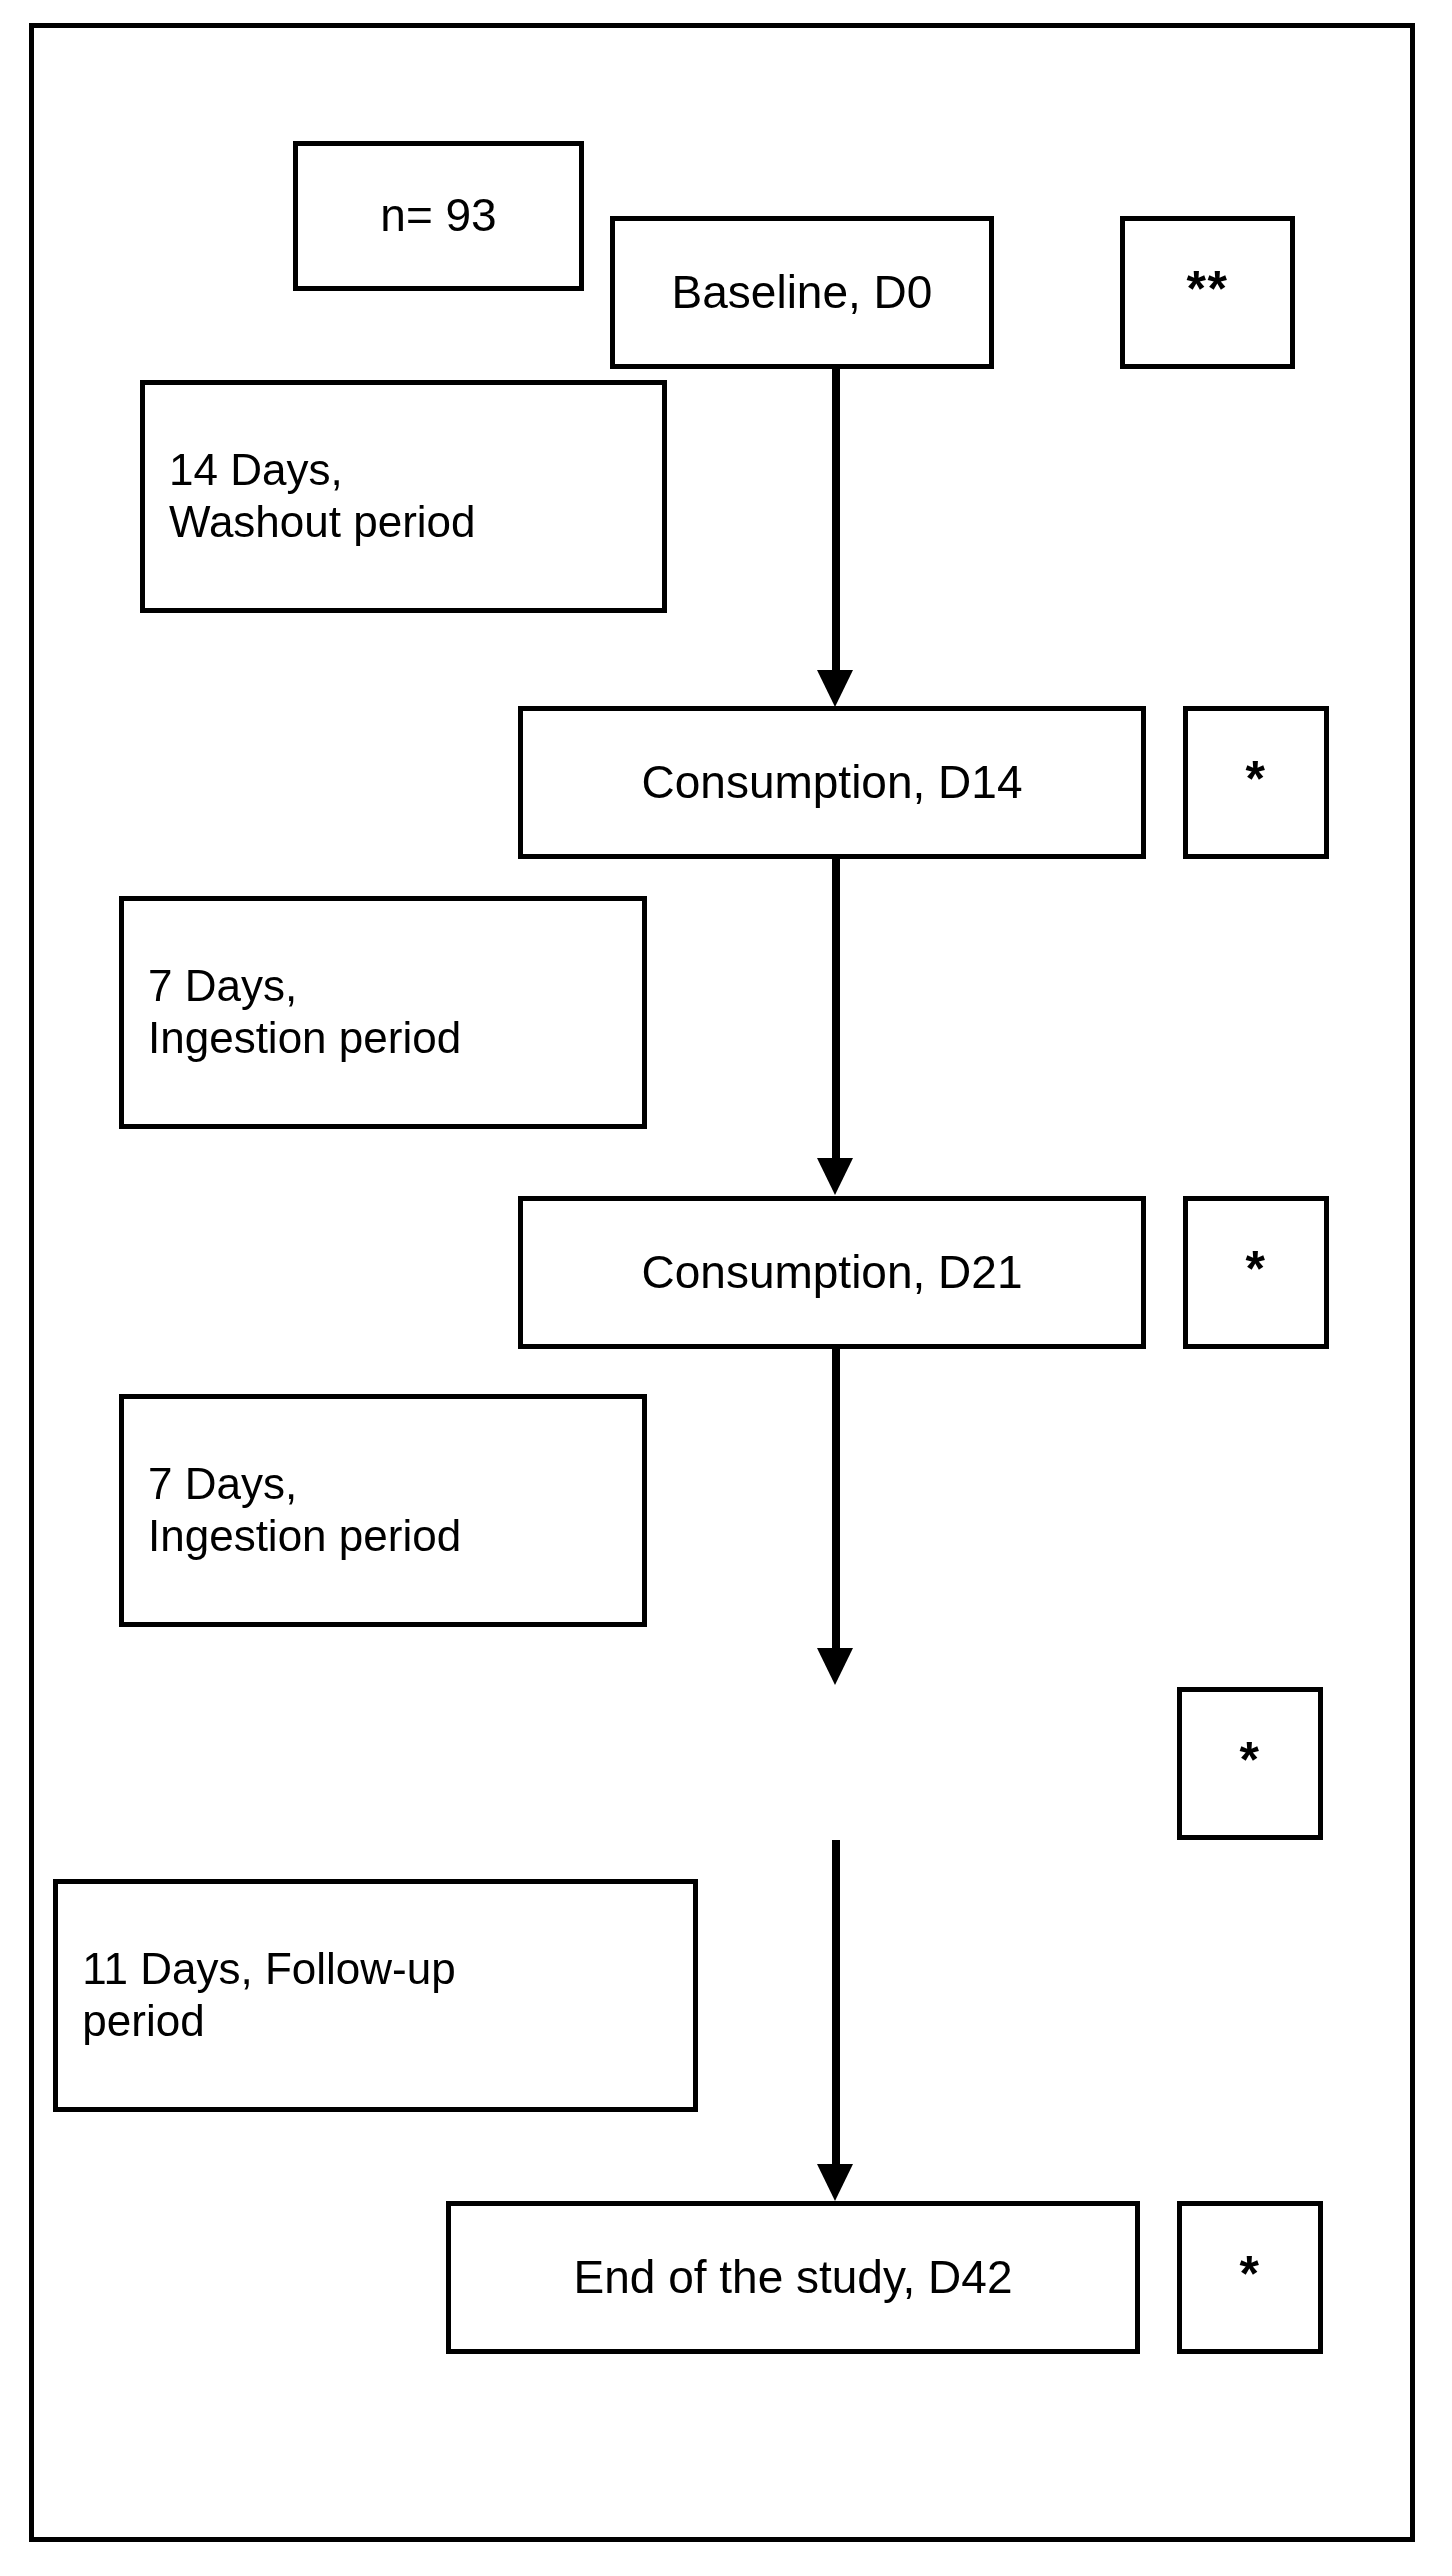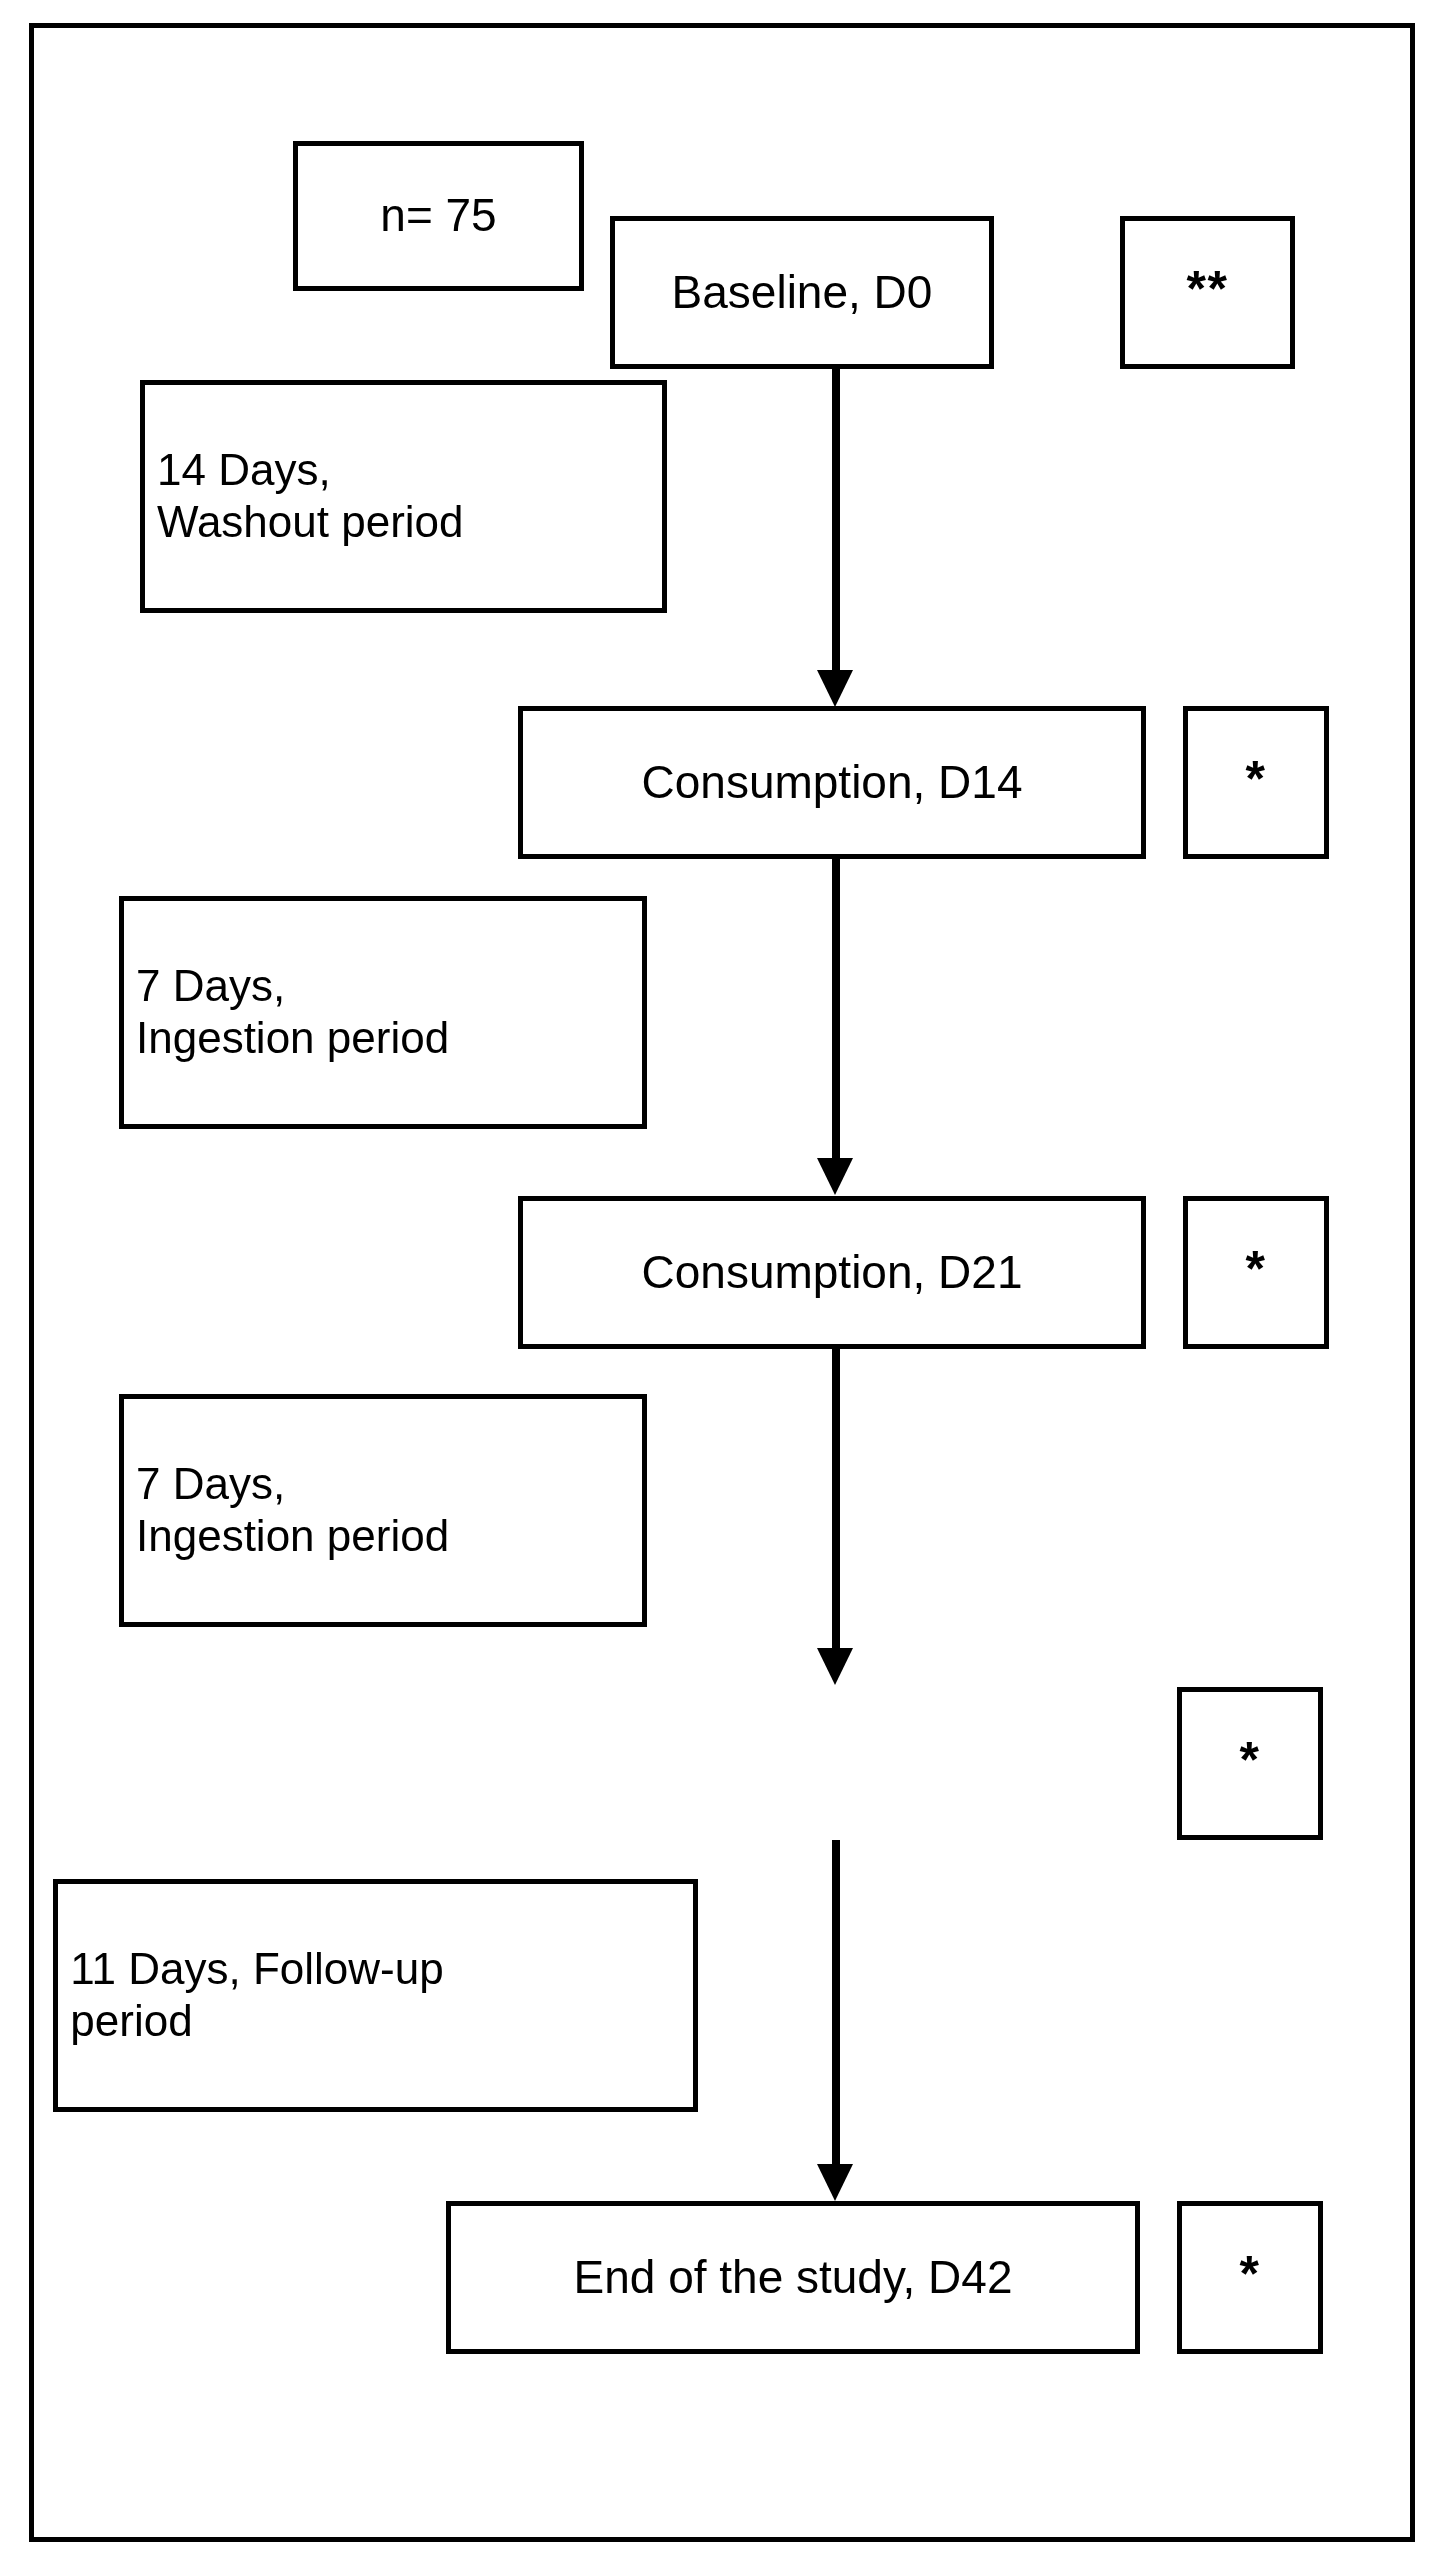--- a/index.html
+++ b/index.html
@@ -46,21 +46,21 @@
   }
   .node.left-text {
     justify-content: flex-start;
     text-align: left;
   }
   .node .label {
     display: block;
     width: 100%;
   }
   .node.left-text .label {
-    padding-left: 12px;
+    padding-left: 24px;
   }
   .marker-box {
     position: absolute;
     box-sizing: border-box;
     border: 5.6px solid #000000;
     background: #ffffff;
     display: flex;
     align-items: center;
     justify-content: center;
     font-size: 50px;
@@ -98,21 +98,21 @@
   .fs-big   { font-size: 46px; }
   .fs-med   { font-size: 44px; }
 </style>
 </head>
 <body>
 
 <div id="canvas">
   <div id="figure-frame">
 
     <div class="node center-text fs-big" style="left:259px; top:113px; width:291px; height:150px;">
-      <span class="label">n= 75</span>
+      <span class="label">n= 93</span>
     </div>
 
     <div class="node center-text fs-big" style="left:576px; top:188px; width:384px; height:153px;">
       <span class="label">Baseline, D0</span>
     </div>
     <div class="marker-box" style="left:1086px; top:188px; width:175px; height:153px;">
       <span class="label">**</span>
     </div>
 
     <div class="arrow" style="left:782px; top:341px; width:39px; height:338px;">

